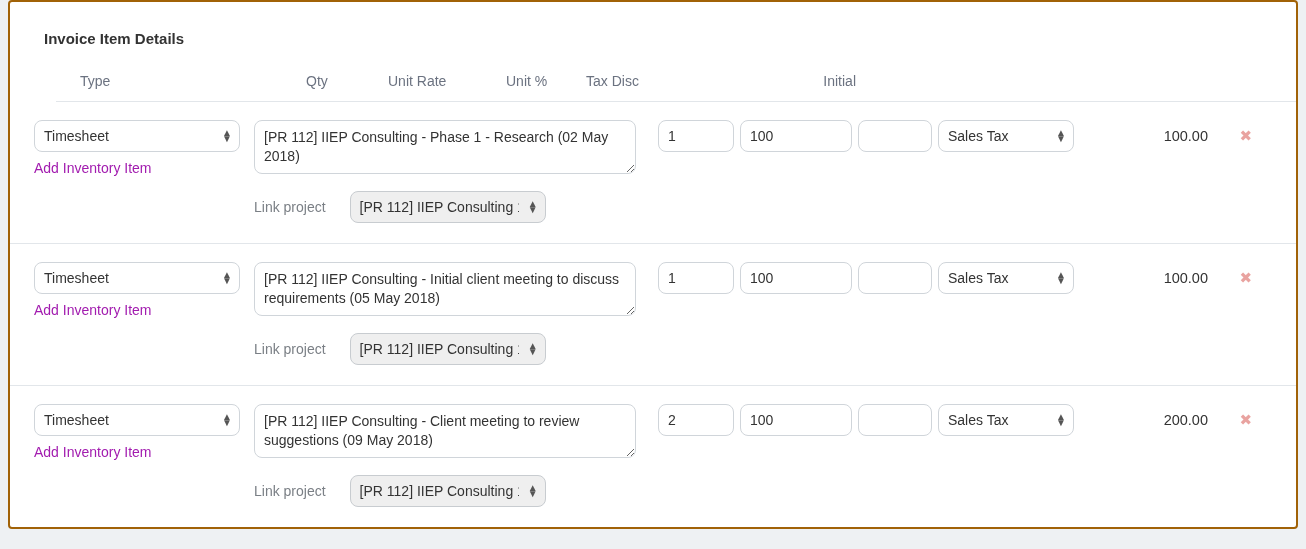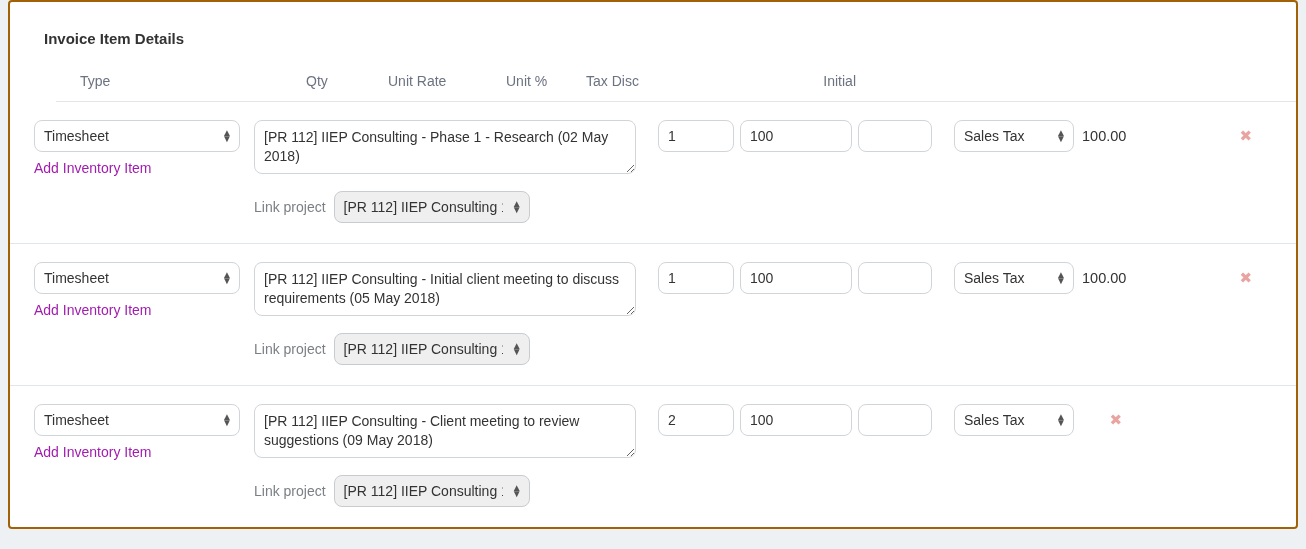--- a/index.html
+++ b/index.html
@@ -39,40 +39,40 @@
     border-bottom: 1px solid #e2e6ea;
     align-items: flex-start;
   }
   .row:last-child { border-bottom: none; }
   .col-type   { width: 220px; flex-shrink:0; }
   .col-desc   { width: 398px; flex-shrink:0; padding-right: 16px;}
   .col-qty    { width: 82px;  flex-shrink:0; }
   .col-price  { width: 118px; flex-shrink:0; }
   .col-disc   { width: 80px;  flex-shrink:0; }
   .col-tax    { width: 150px; flex-shrink:0; }
-  .col-amount { width: 130px; flex-shrink:0; text-align:left; padding-right: 4px;}
+  .col-amount { width: 130px; flex-shrink:0; text-align:right; padding-right: 4px;}
   .col-del    { width: 40px;  flex-shrink:0; text-align:right; }
   .hdr .col-type, .hdr .col-desc, .hdr .col-qty, .hdr .col-price,
   .hdr .col-disc, .hdr .col-tax, .hdr .col-amount, .hdr .col-del {
     padding-top: 0;
   }
   select, input[type=text], textarea {
     width: 100%;
     border: 1px solid #d0d5da;
     border-radius: 8px;
     padding: 7px 9px;
     font-size: 14px;
     font-family: inherit;
     color: #333;
     background: #fff;
   }
   textarea { resize: both; height: 54px; line-height: 1.35; }
   .type-select-wrap { position: relative; width: 206px; }
   .link-select-wrap { position: relative; width: 196px; }
-  .tax-select-wrap  { position: relative; width: 120px; margin-left: 16px; }
+  .tax-select-wrap  { position: relative; width: 136px; }
   select {
     -webkit-appearance: none;
     appearance: none;
     padding-right: 26px;
   }
   .sel-caret {
     position: absolute;
     right: 8px;
     top: 50%;
     transform: translateY(-50%);
@@ -85,21 +85,21 @@
     color: #a21caf;
     font-size: 14px;
     margin-top: 8px;
     display: inline-block;
     cursor: pointer;
   }
   .link-project {
     display: flex;
     align-items: center;
     margin-top: 14px;
-    gap: 8px;
+    gap: 24px;
   }
   .link-project-label { color: #7a7f85; font-size: 14px; }
   .link-project .link-select-wrap select {
     background: #efefef;
     border: 1px solid #c8ccd0;
   }
   .qty-input, .price-input, .disc-input { width: 72px; }
   .price-input { width: 102px; }
   .disc-input { width: 66px; }
   .amount-val { font-size: 14.5px; padding-top: 8px; color:#333; }
@@ -220,17 +220,20 @@
       </div>
       <div class="col-qty"><input type="text" class="qty-input" value="2" style=""></div>
       <div class="col-price"><input type="text" class="price-input" value="100" style=""></div>
       <div class="col-disc"><input type="text" class="disc-input" value="" style=""></div>
       <div class="col-tax">
         <div class="tax-select-wrap">
           <select><option>Sales Tax</option></select>
           <span class="sel-caret">▲<br>▼</span>
         </div>
       </div>
+      <div class="col-amount">
+          <div class="amount-val">200.00</div>
+        </div>
       <div class="col-del"><span class="del-btn"><span>✖</span></span></div>
     </div>
 
   </div>
 </div>
 
 </body></html>

